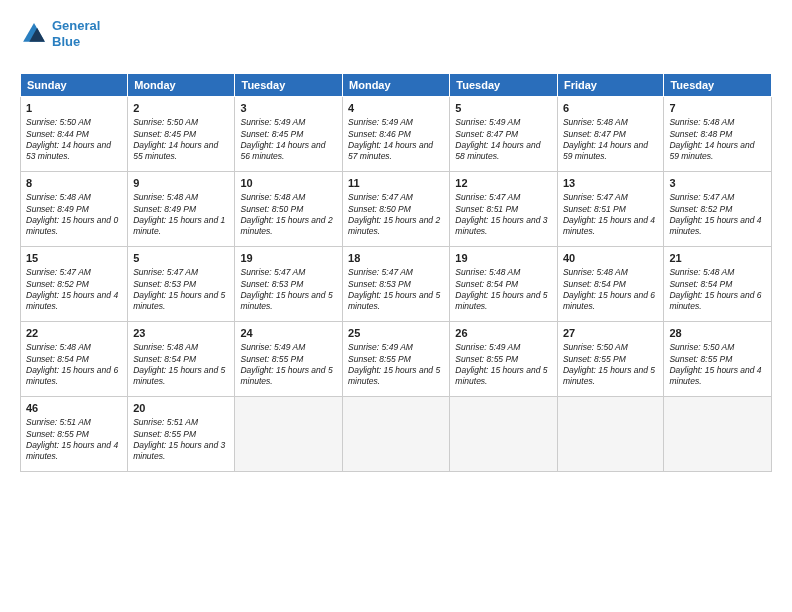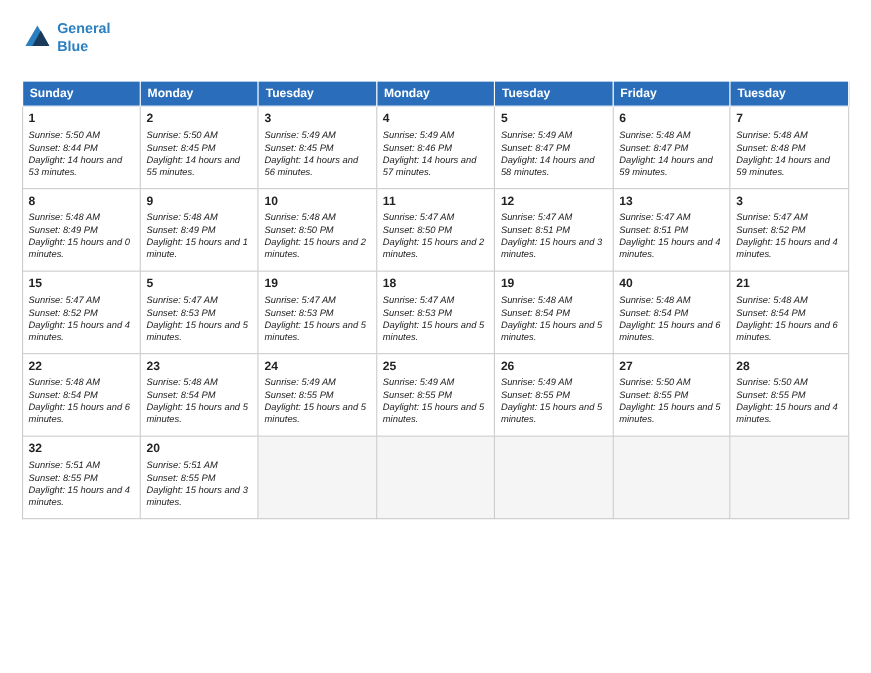--- a/index.html
+++ b/index.html
@@ -242,21 +242,21 @@
             <span class="day-num">27</span>
             <div class="day-info">Sunrise: 5:50 AM<br>Sunset: 8:55 PM<br>Daylight: 15 hours and 5 minutes.</div>
           </td>
           <td>
             <span class="day-num">28</span>
             <div class="day-info">Sunrise: 5:50 AM<br>Sunset: 8:55 PM<br>Daylight: 15 hours and 4 minutes.</div>
           </td>
         </tr>
         <tr>
           <td>
-            <span class="day-num">32</span>
+            <span class="day-num">46</span>
             <div class="day-info">Sunrise: 5:51 AM<br>Sunset: 8:55 PM<br>Daylight: 15 hours and 4 minutes.</div>
           </td>
           <td>
             <span class="day-num">20</span>
             <div class="day-info">Sunrise: 5:51 AM<br>Sunset: 8:55 PM<br>Daylight: 15 hours and 3 minutes.</div>
           </td>
           <td class="empty"></td>
           <td class="empty"></td>
           <td class="empty"></td>
           <td class="empty"></td>

